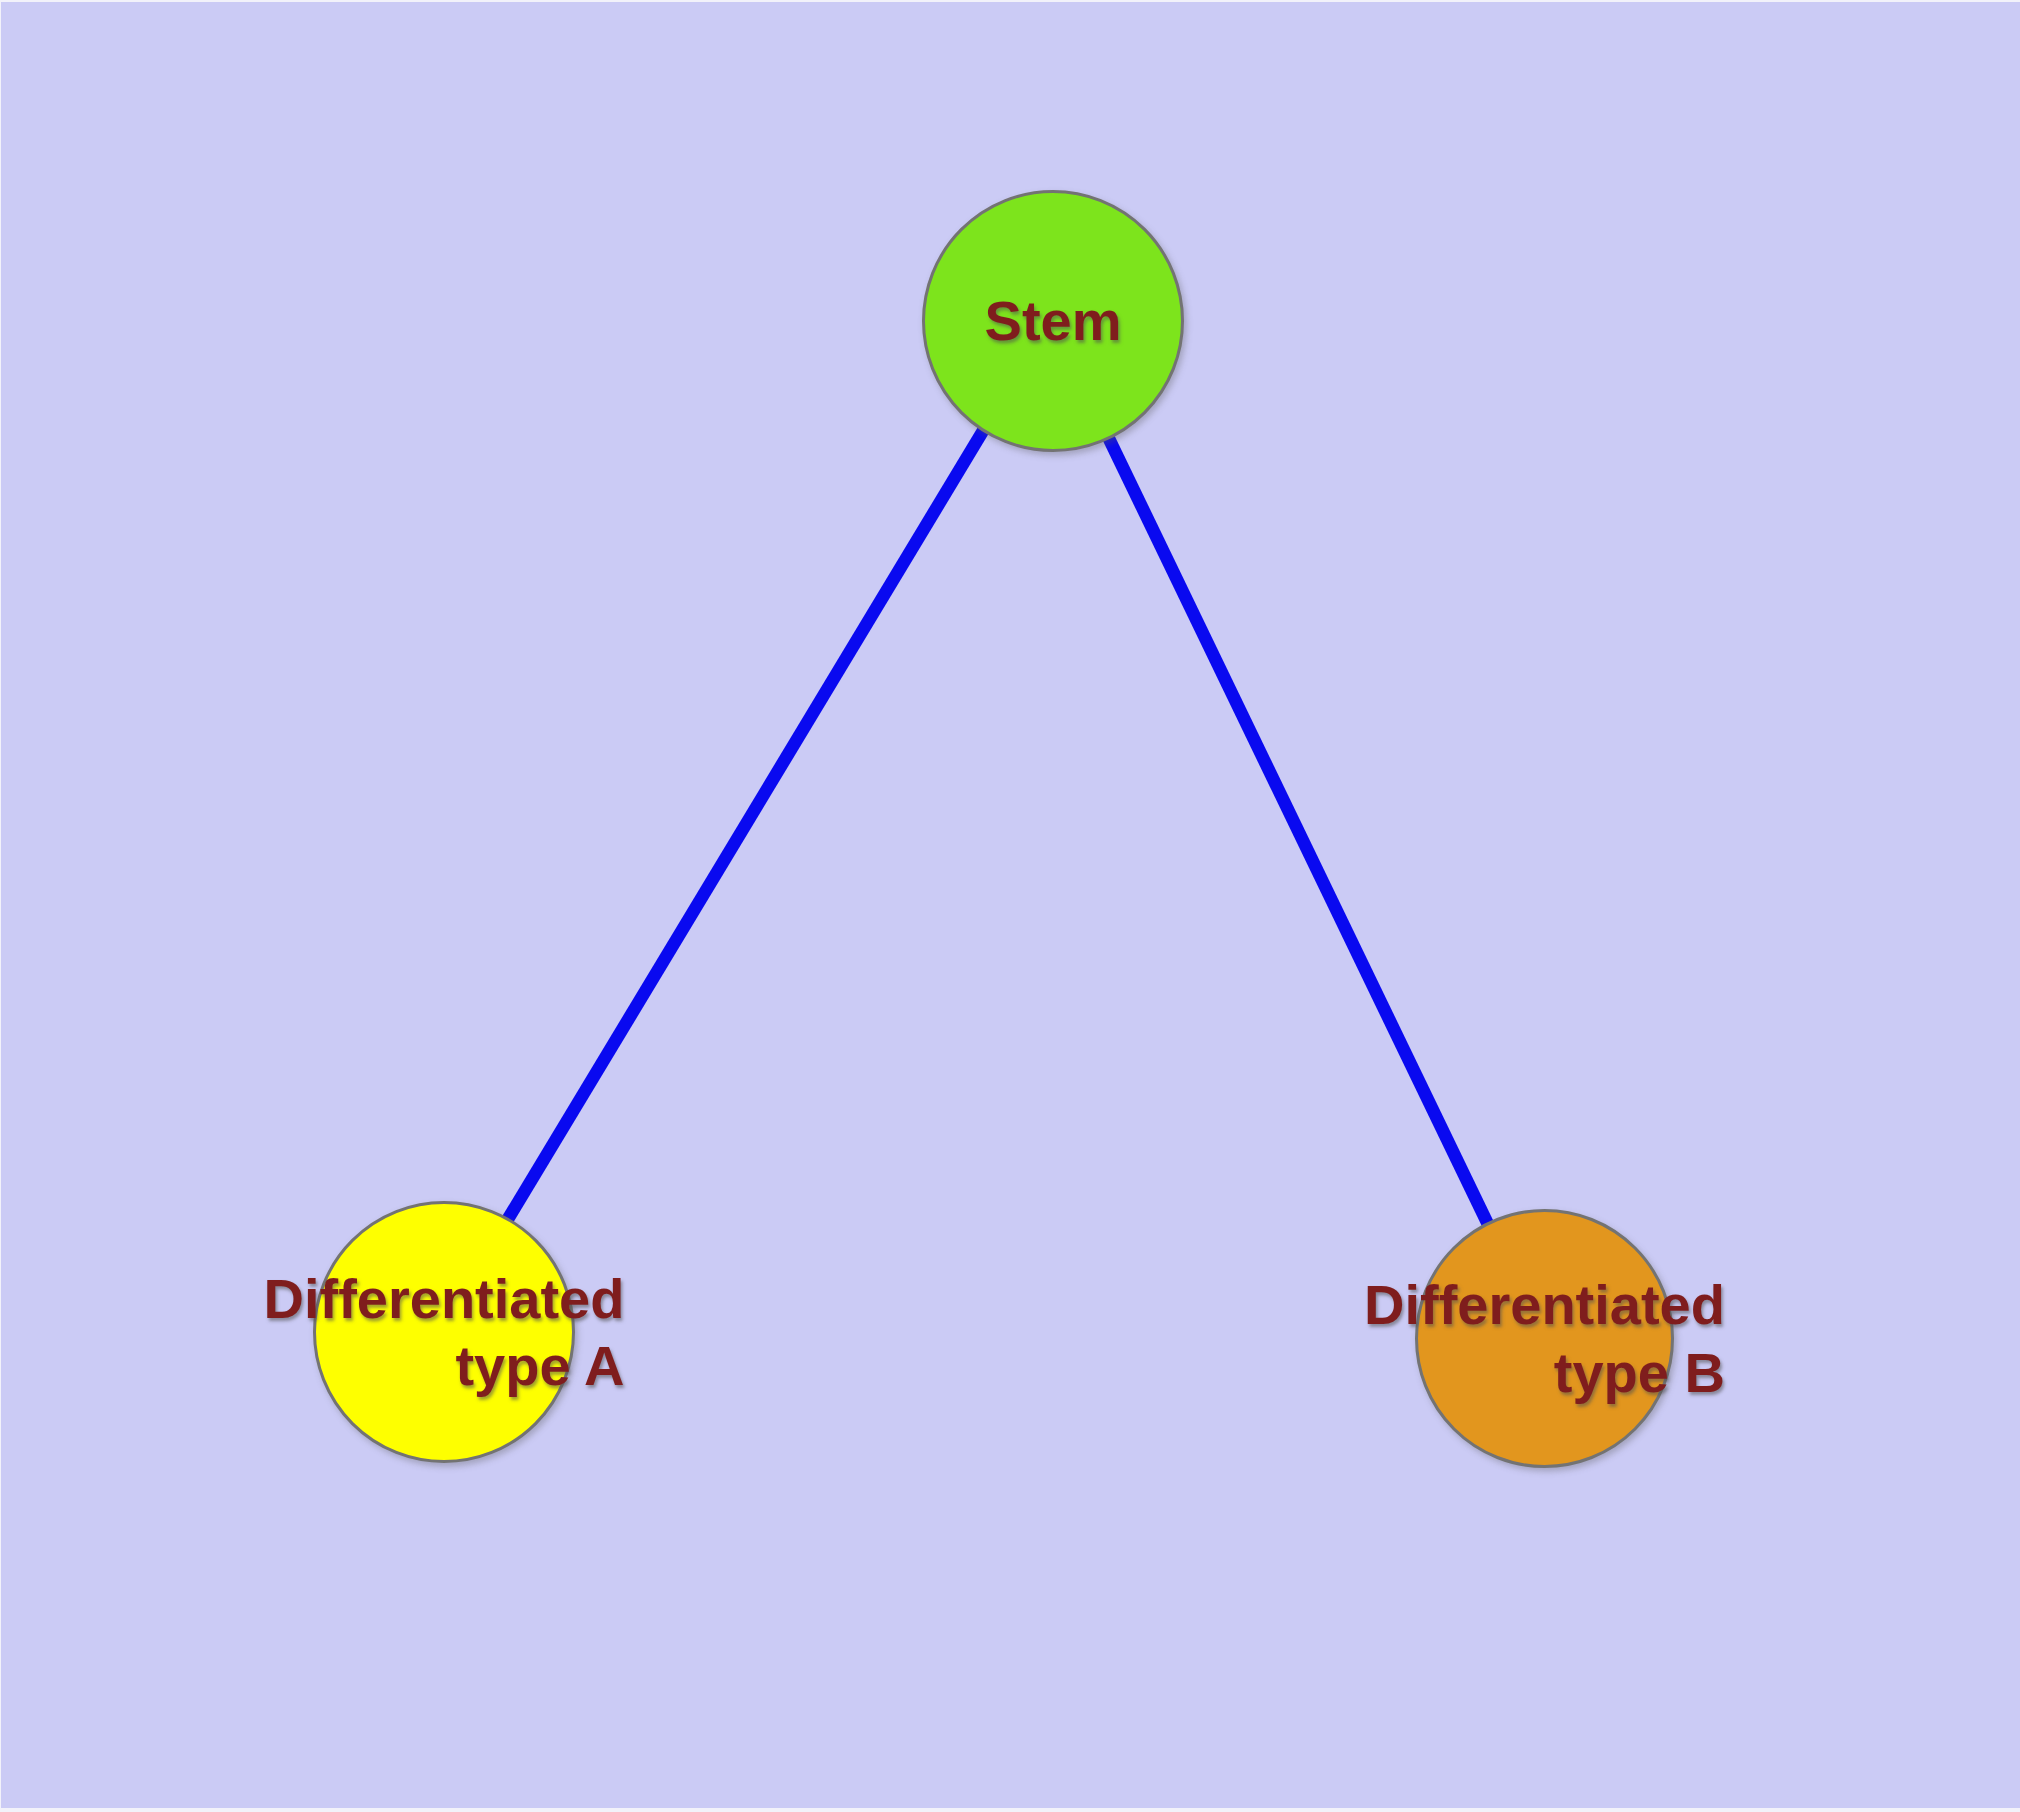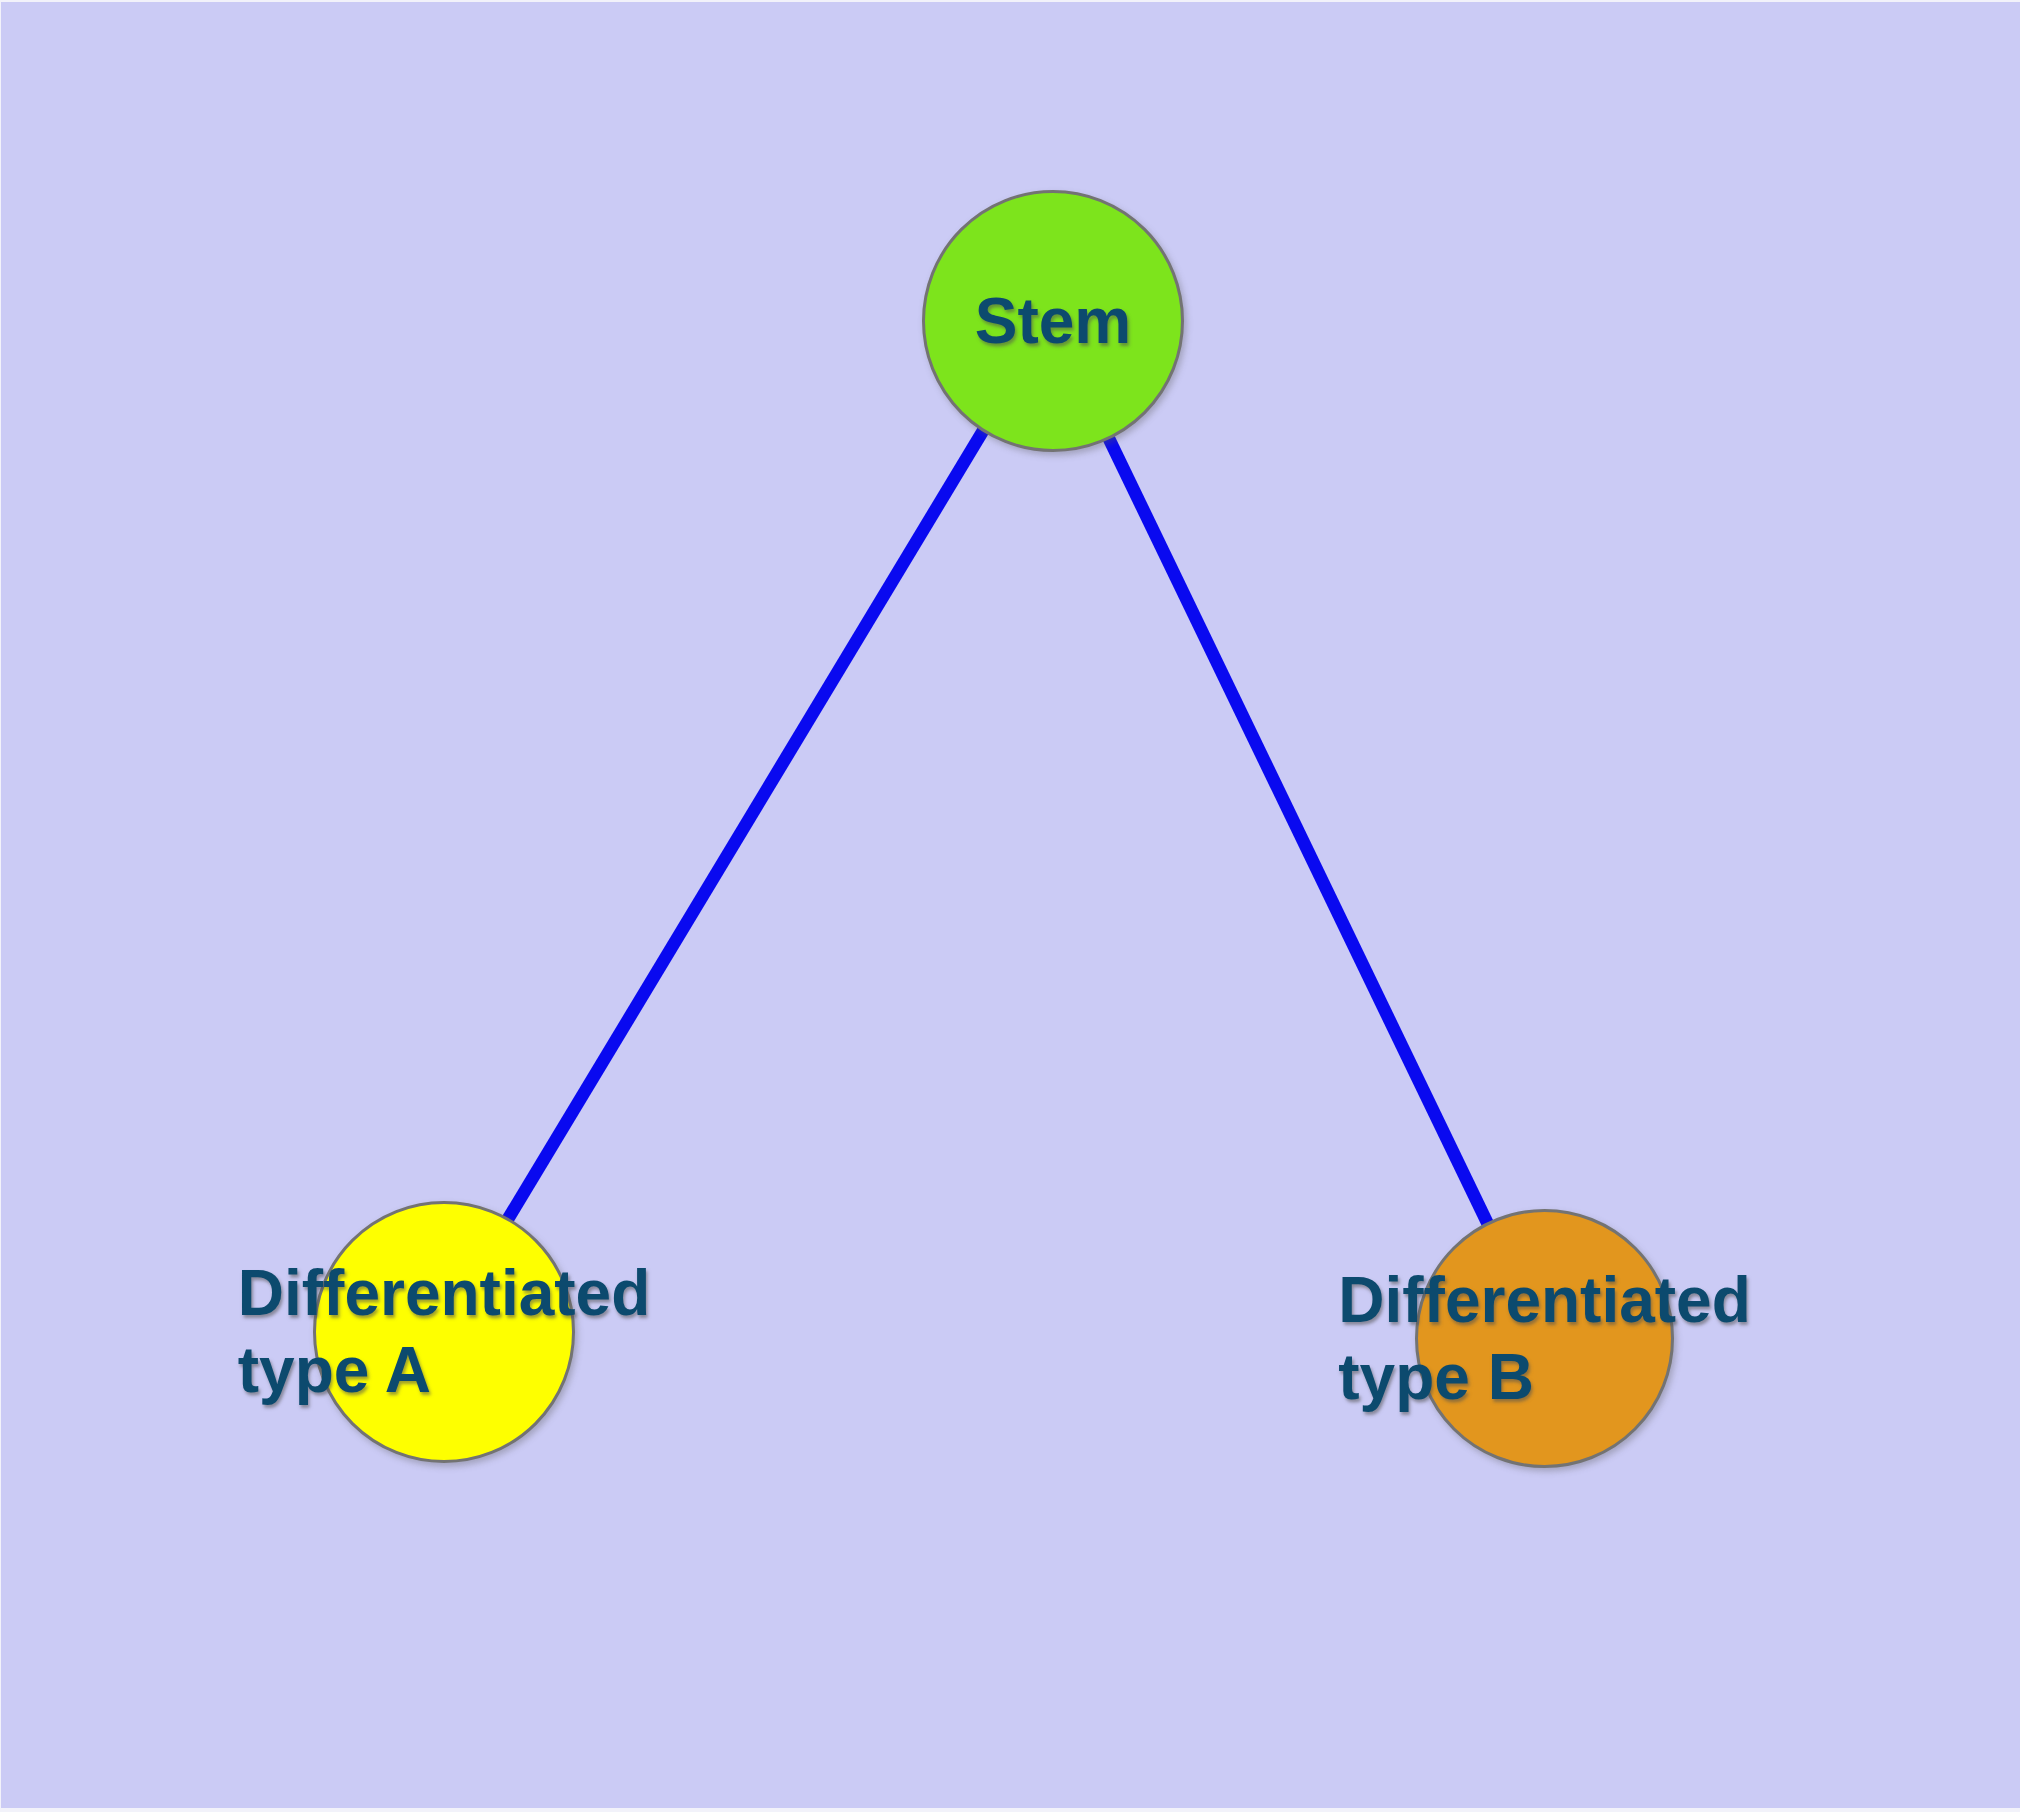--- a/index.html
+++ b/index.html
@@ -28,25 +28,25 @@
   .node {
     position: absolute;
     border-radius: 50%;
     border-style: solid;
     display: flex;
     align-items: center;
     justify-content: center;
     box-shadow: 2.5px 3.4px 6px rgba(90,90,90,0.35);
   }
   .node-label {
-    font-size: 64px;
+    font-size: 56px;
     font-weight: 700;
     line-height: 1.2;
-    color: #0c4a6e;
-    text-align: left;
+    color: #7f1d1d;
+    text-align: right;
     white-space: pre-line;
     text-shadow: 1.7px 2.5px 3.4px rgba(80,80,80,0.55);
     pointer-events: none;
   }
 </style>
 </head>
 <body>
 
 <div id="canvas" style="background: rgb(203, 203, 245); border-color: rgb(242, 242, 250);">
 

